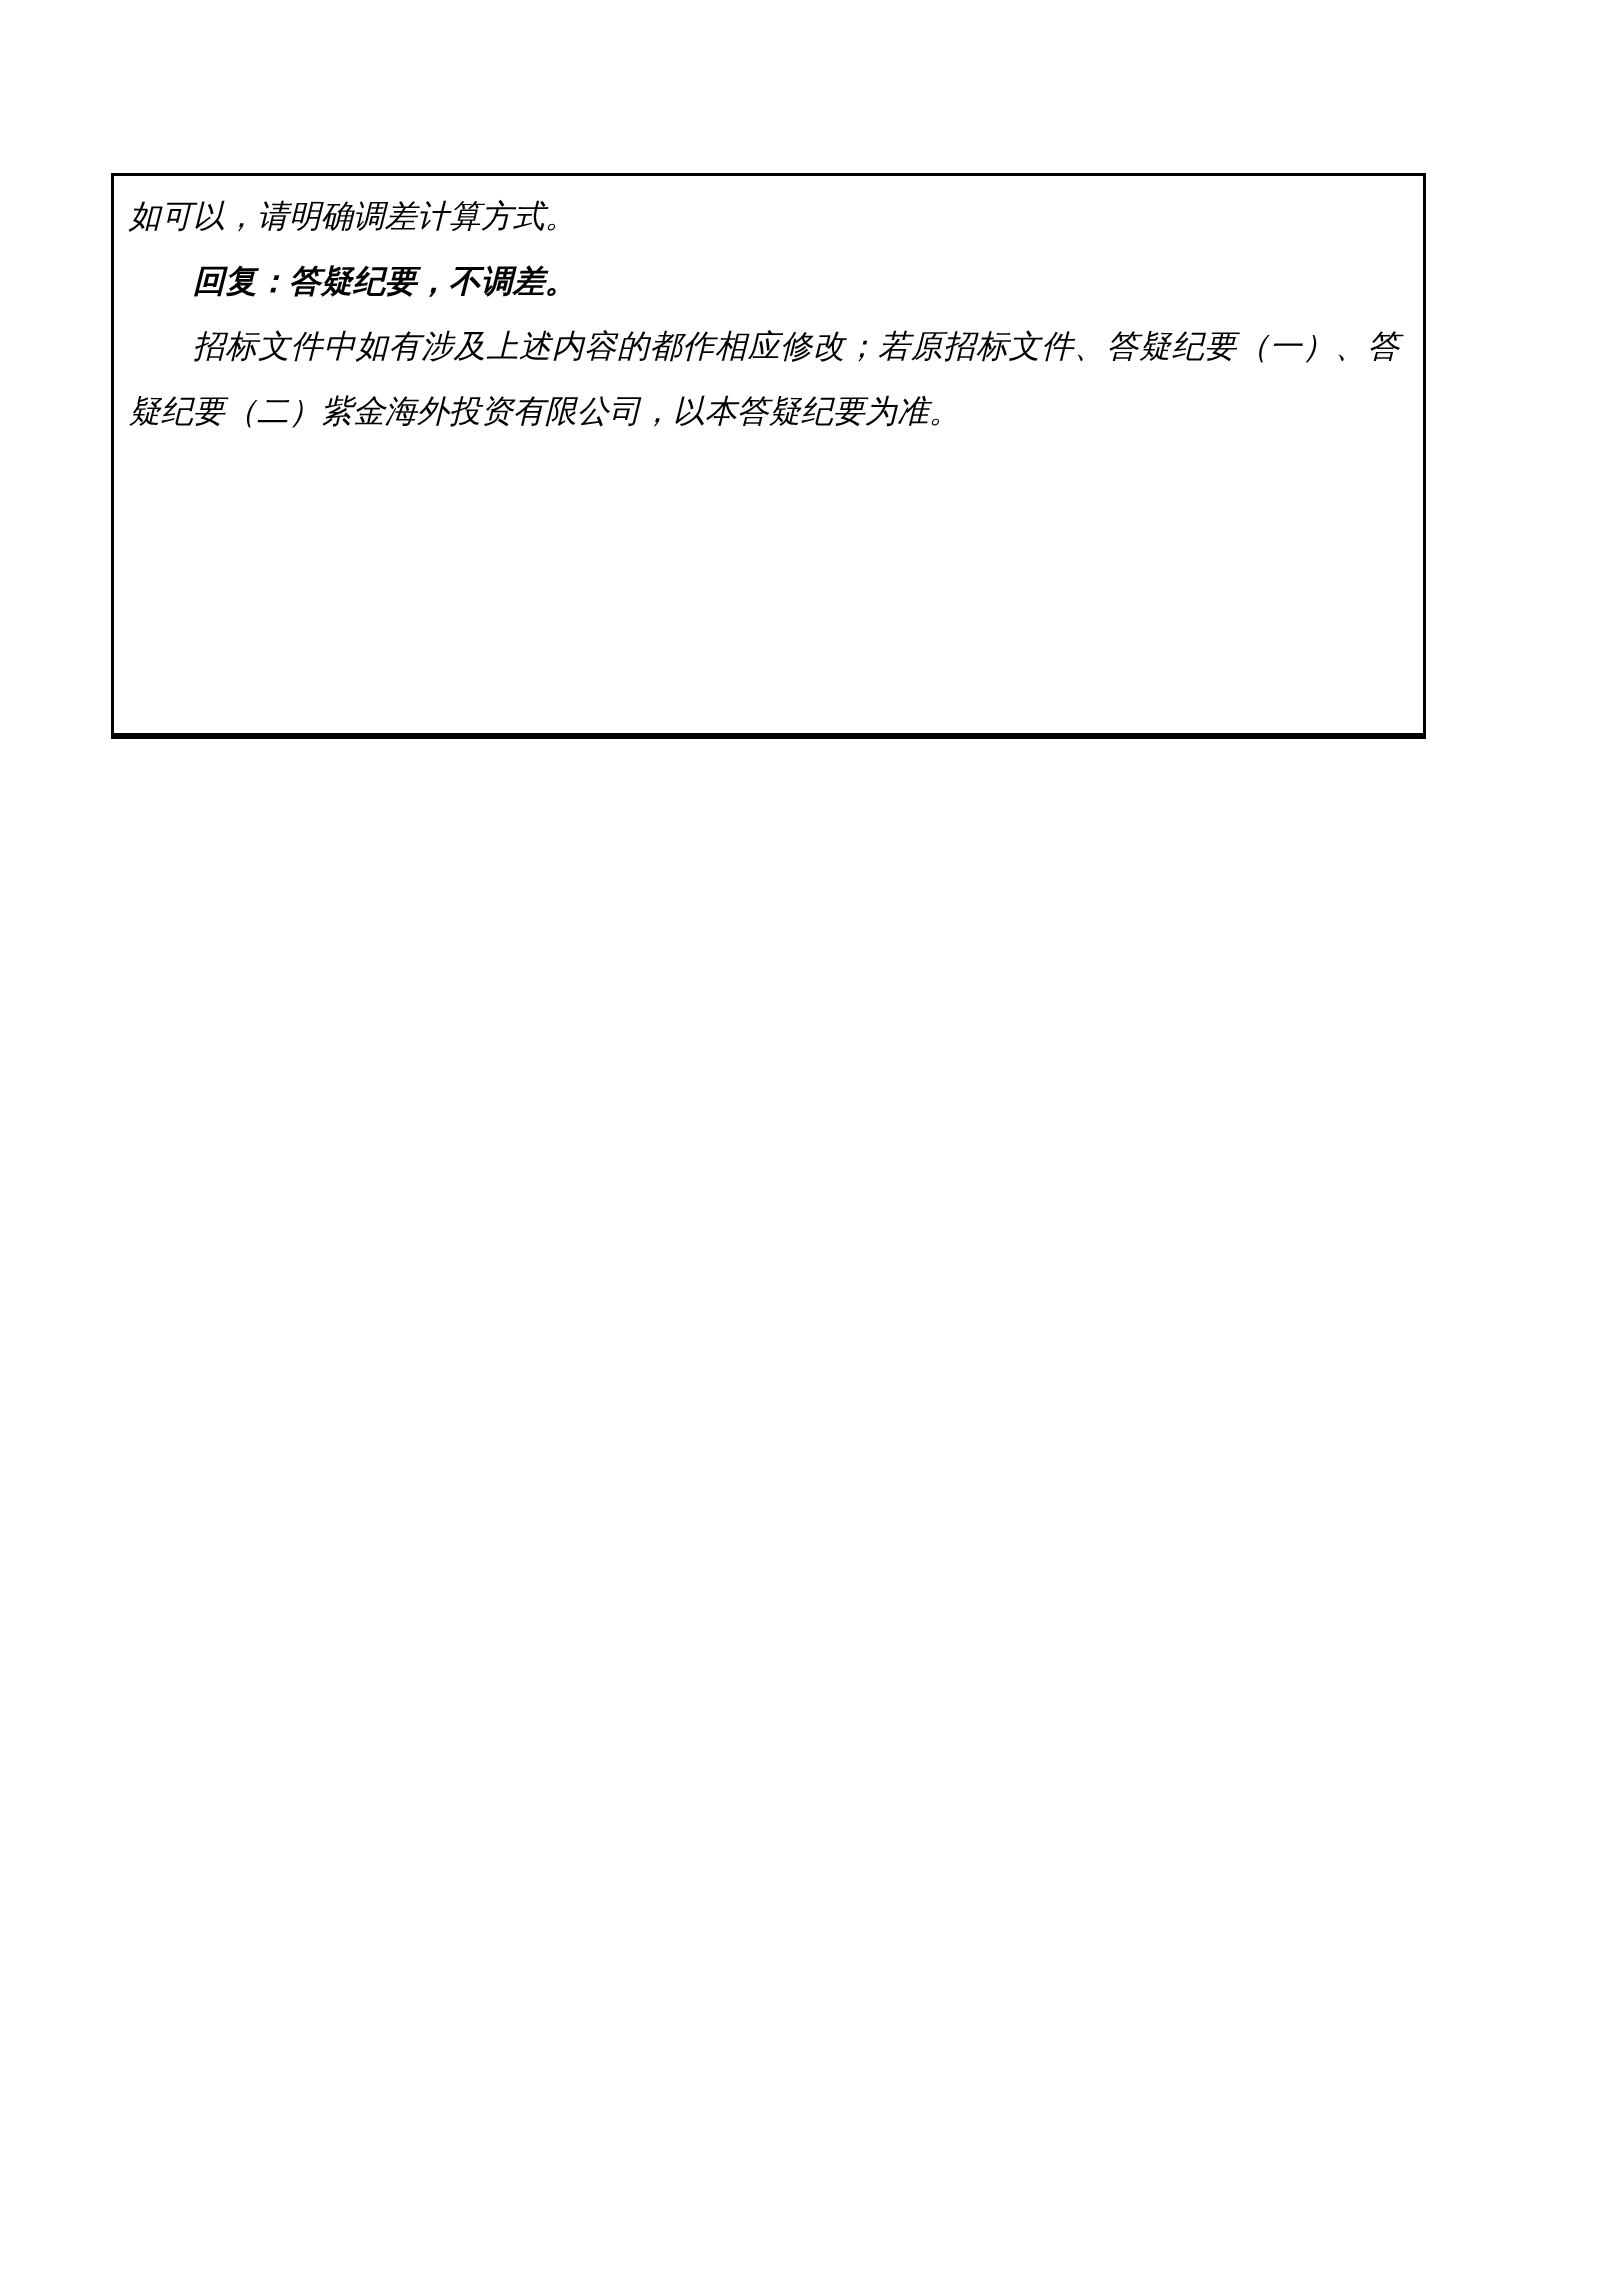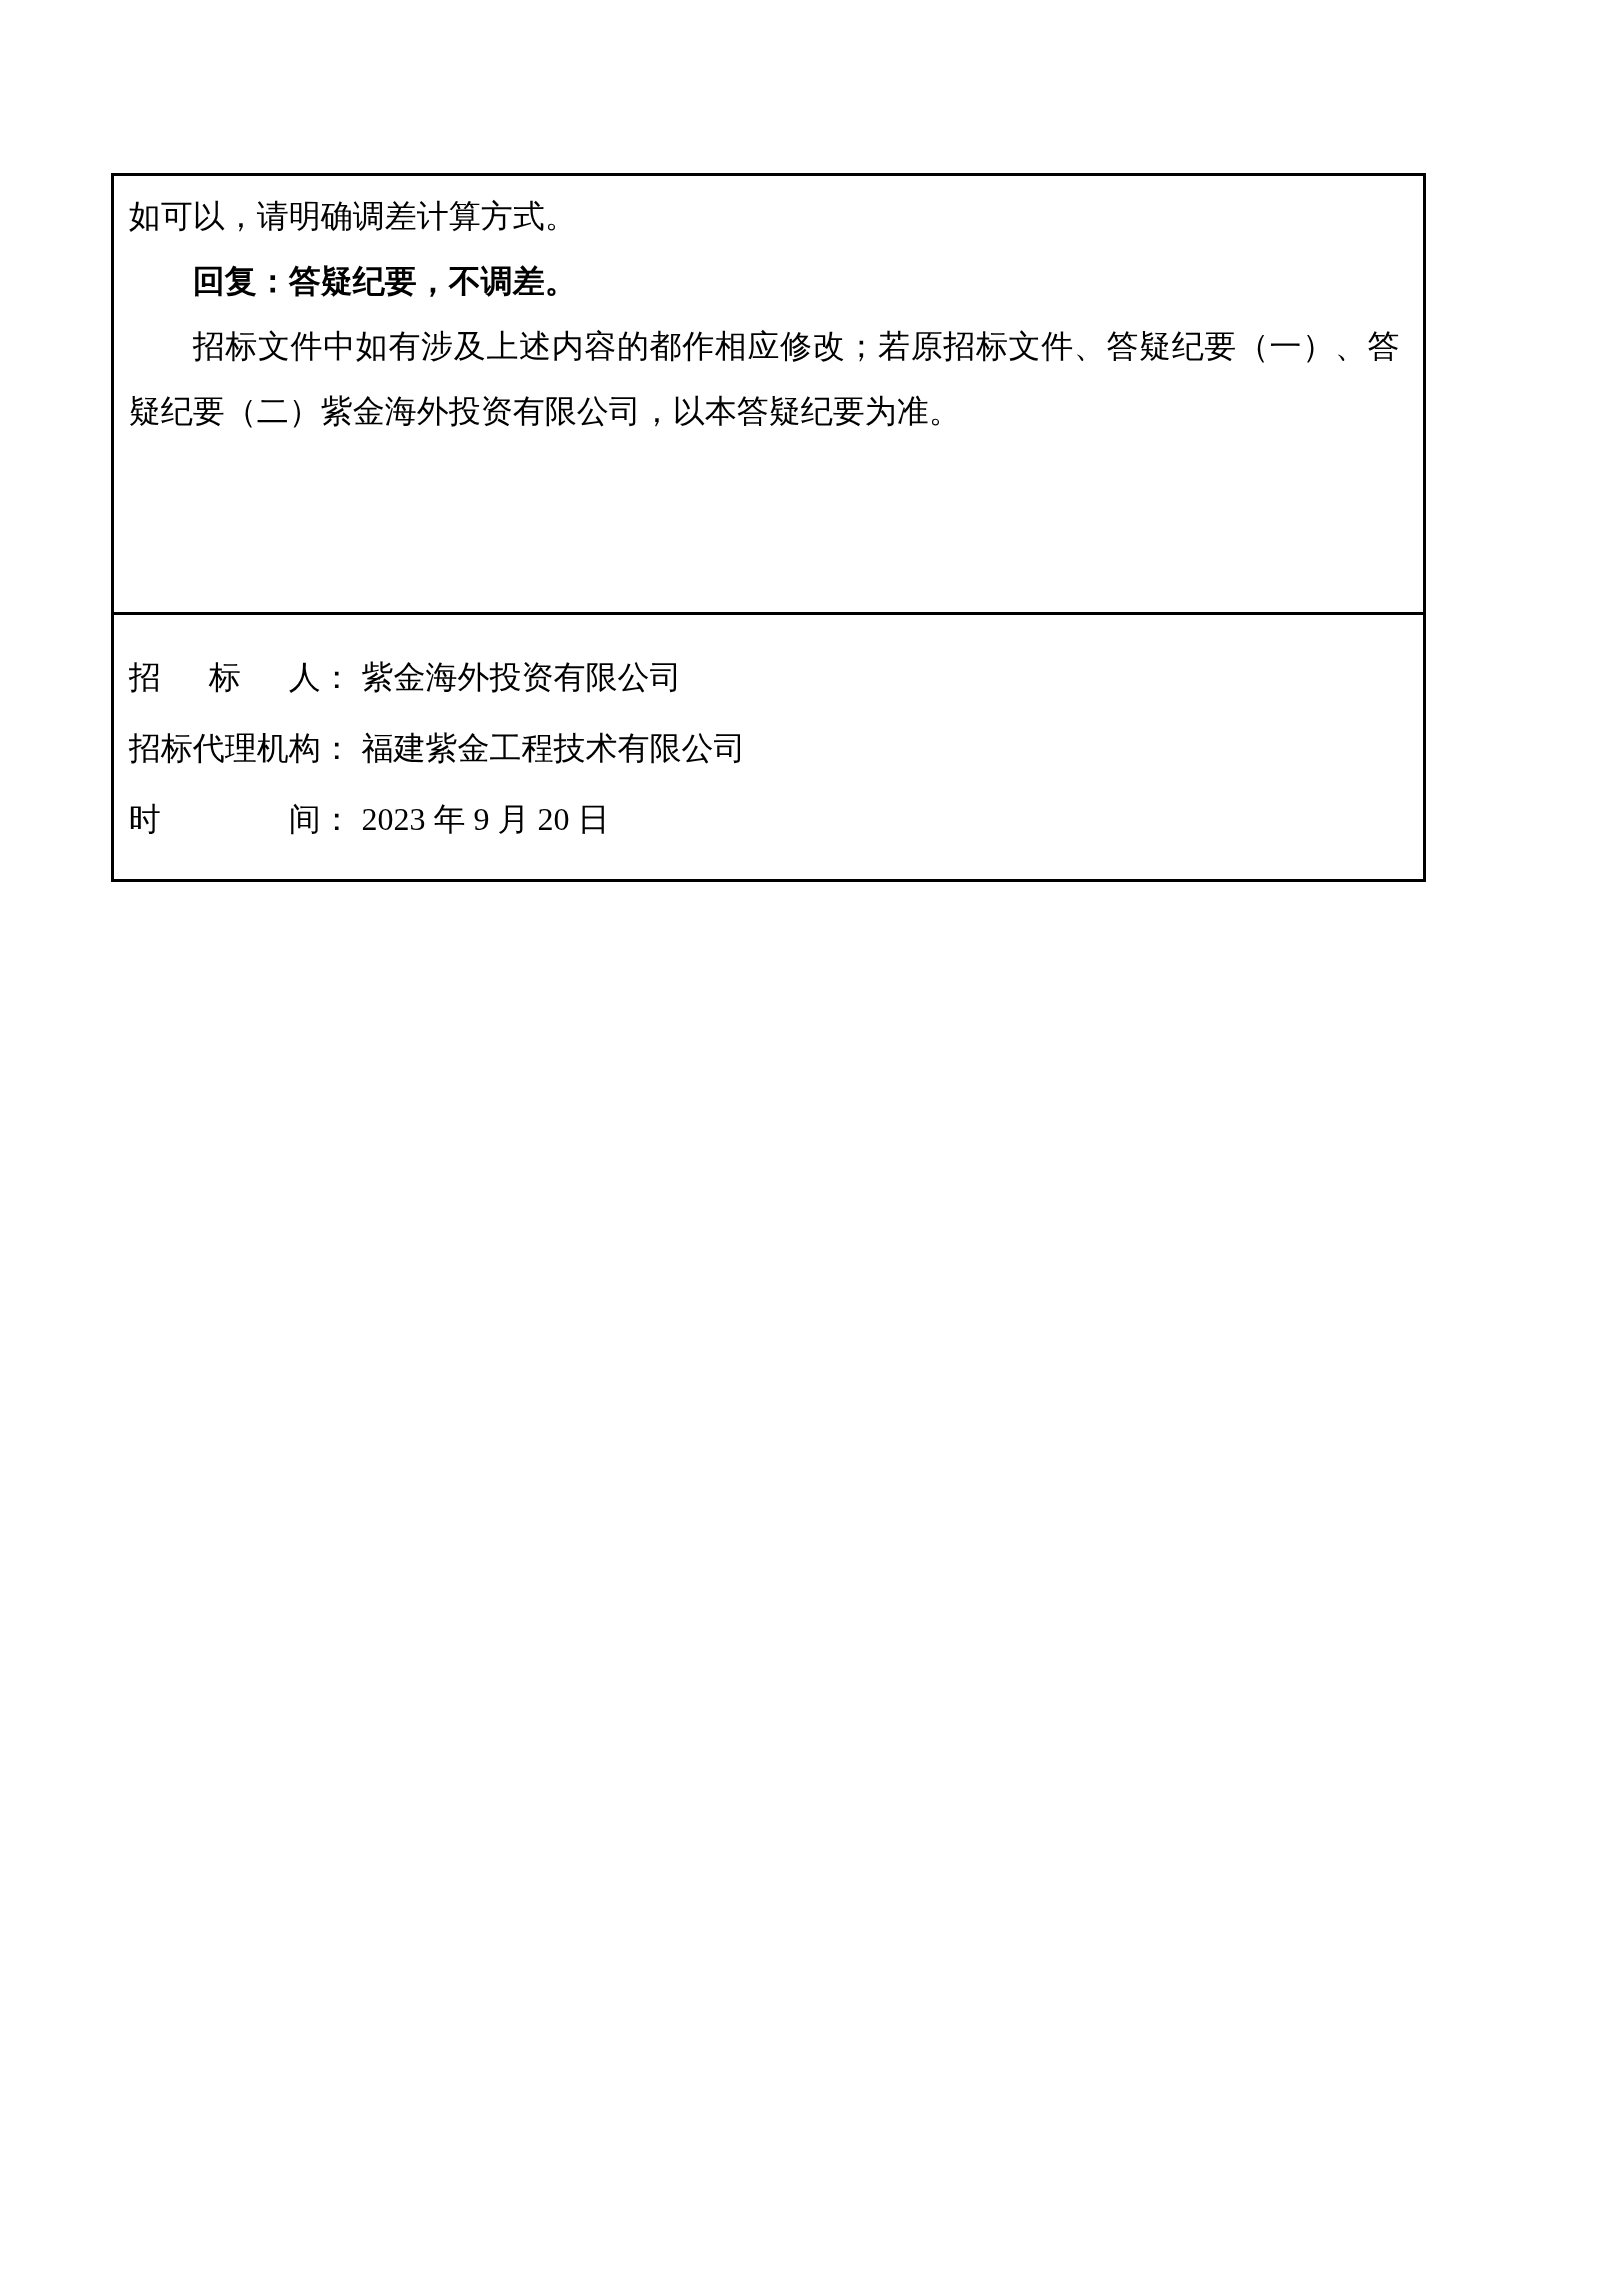--- a/index.html
+++ b/index.html
@@ -22,24 +22,25 @@
     box-sizing: border-box;
     border: 3.9px solid #000000;
     background: #ffffff;
   }
   .cell {
     box-sizing: border-box;
     font-size: 32px;
     color: #000000;
   }
   .cell-answer {
-    height: 439px;
+    height: 560px;
     border-bottom: 3.9px solid #000000;
     padding: 7.8px 23.5px 0 14.7px;
     line-height: 65px;
+    font-style: italic;
   }
   .cell-answer p {
     margin: 0;
     text-align: justify;
   }
   .para-plain {
     text-indent: 0;
   }
   .para-indent {
     text-indent: 2em;
@@ -75,30 +76,15 @@
 <body>
 
 <div class="doc-table">
 
   <div class="cell cell-answer">
     <p class="para-plain">如可以，请明确调差计算方式。</p>
     <p class="para-reply">回复：答疑纪要，不调差。</p>
     <p class="para-indent">招标文件中如有涉及上述内容的都作相应修改；若原招标文件、答疑纪要（一）、答疑纪要（二）紫金海外投资有限公司，以本答疑纪要为准。</p>
   </div>
 
-  <div class="cell cell-signature">
-
-    <div class="sig-row">
-      <span class="sig-label">招标人</span><span class="sig-colon">：</span><span class="sig-value">紫金海外投资有限公司</span>
-    </div>
-
-    <div class="sig-row">
-      <span class="sig-label">招标代理机构</span><span class="sig-colon">：</span><span class="sig-value">福建紫金工程技术有限公司</span>
-    </div>
-
-    <div class="sig-row">
-      <span class="sig-label">时间</span><span class="sig-colon">：</span><span class="sig-value">2023 年 9 月 20 日</span>
-    </div>
-
-  </div>
 
 </div>
 
 
 </body></html>

